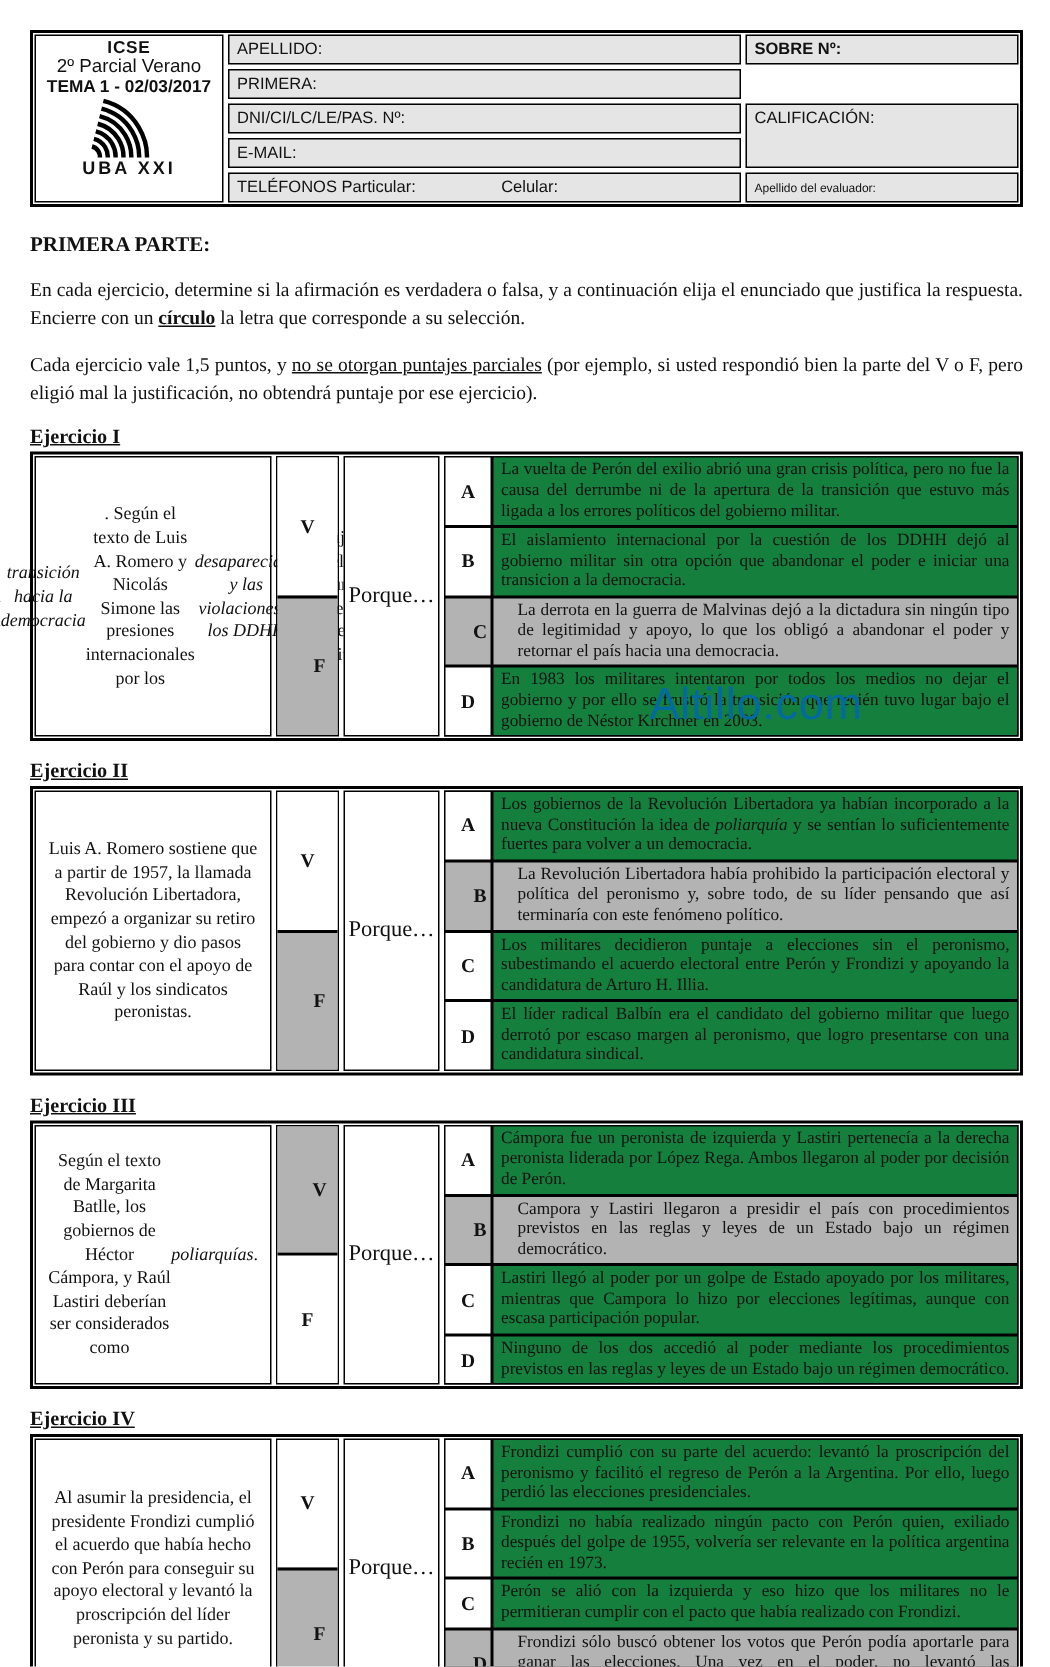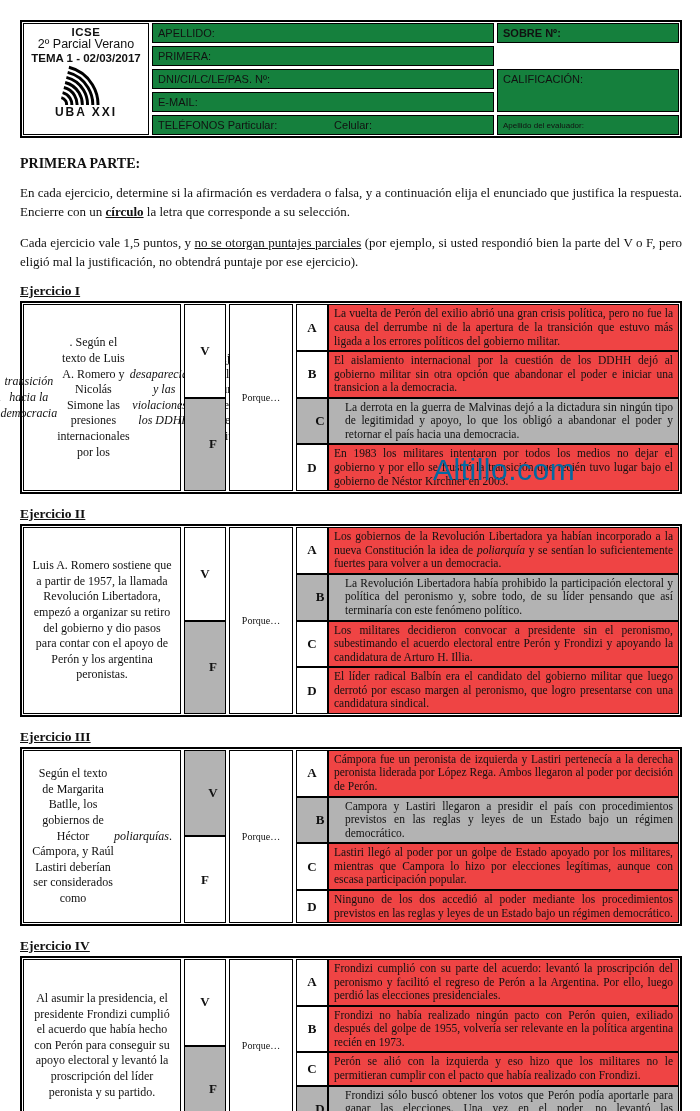--- a/index.html
+++ b/index.html
@@ -10,21 +10,21 @@
   .page{padding:20px 18px 0 20px;}
 
   
   .hdr{
     border:2.5px solid #000;display:grid;
     grid-template-columns:126px 1fr 182px;
     grid-template-rows:repeat(5,20px);
     gap:3px;padding:1px;
     font-family:"Liberation Sans", sans-serif;font-size:11px;
   }
-  .hcell{border:1.5px solid #000;background:#15803d;display:flex;align-items:center;padding:0 5px;white-space:nowrap;overflow:hidden;}
+  .hcell{border:1.5px solid #000;background:#e5e5e5;display:flex;align-items:center;padding:0 5px;white-space:nowrap;overflow:hidden;}
   .hdr-left{
     grid-row:1/6;border:1.5px solid #000;display:flex;flex-direction:column;
     align-items:center;justify-content:flex-start;padding:2px 2px;text-align:center;
   }
   .hdr-left .course{font-weight:bold;font-size:11.5px;letter-spacing:.5px;}
   .hdr-left .examname{font-size:12.5px;line-height:1.1;text-align:center;}
   .hdr-left .tema{font-weight:bold;font-size:11.5px;}
   .hdr-left svg{margin-top:1px;}
   .hdr-left .logotext{font-weight:bold;font-size:12px;letter-spacing:2px;margin-top:0px;}
   .cal{grid-row:3/5;align-items:flex-start;padding-top:3px;}
@@ -45,27 +45,27 @@
     border:2.5px solid #000;padding:1px;display:flex;gap:3px;align-items:stretch;
   }
   .box{border:1.5px solid #000;background:#fff;}
   .stmt{
     width:140px;flex:none;display:flex;align-items:center;justify-content:center;
     text-align:center;padding:4px 8px;font-size:12px;line-height:1.3;
   }
   .vfbox{width:40px;flex:none;border:1.5px solid #000;display:flex;flex-direction:column;}
   .vf-cell{flex:1;display:flex;align-items:center;justify-content:center;font-weight:bold;font-size:13px;background:#fff;}
   .fcell{border-top:2px solid #000;}
-  .porque{width:62px;flex:none;display:flex;align-items:center;justify-content:center;font-size:10px;}
+  .porque{width:62px;flex:none;display:flex;align-items:center;justify-content:center;font-size:15px;}
   .answers{
     flex:1;display:grid;grid-template-columns:30px 1fr;gap:2px;background:#000;
     border:1.5px solid #000;
   }
   .opt-letter{background:#fff;display:flex;align-items:center;justify-content:center;font-weight:bold;font-size:13px;}
-  .opt-text{background:#ef4444;font-size:11.5px;line-height:1.18;text-align:justify;padding:2px 5px;}
+  .opt-text{background:#15803d;font-size:11.5px;line-height:1.18;text-align:justify;padding:2px 5px;}
   .shaded{background:#b3b3b3;padding-left:16px;}
 
   
   .watermark{
     position:absolute;left:433px;top:453px;
     font-family:Liberation Sans, sans-serif;font-size:30px;color:#0369a1;letter-spacing:.5px;
   }
 </style>
 </head>
 <body>
@@ -134,34 +134,34 @@
             <div class="opt-text shaded"><span>La derrota en la guerra de Malvinas dejó a la dictadura sin ningún tipo de legitimidad y apoyo, lo que los obligó a abandonar el poder y retornar el país hacia una democracia.</span></div>
             <div class="opt-letter">D</div>
             <div class="opt-text"><span>En 1983 los militares intentaron por todos los medios no dejar el gobierno y por ello se frustró la transición que recién tuvo lugar bajo el gobierno de Néstor Kirchner en 2003.</span></div>
           </div>
         </div>
       </div>
       <div class="ex-block">
         <div class="ex-title">Ejercicio II</div>
         <div class="ex-table">
           <div class="box stmt">
-            <span>Luis A. Romero sostiene que a partir de 1957, la llamada Revolución Libertadora, empezó a organizar su retiro del gobierno y dio pasos para contar con el apoyo de Perón y los argentina peronistas.</span>
+            <span>Luis A. Romero sostiene que a partir de 1957, la llamada Revolución Libertadora, empezó a organizar su retiro del gobierno y dio pasos para contar con el apoyo de Raúl y los sindicatos peronistas.</span>
           </div>
           <div class="vfbox">
             <div class="vf-cell">V</div>
             <div class="vf-cell fcell shaded">F</div>
           </div>
           <div class="box porque">Porque…</div>
           <div class="answers">
             <div class="opt-letter">A</div>
             <div class="opt-text"><span>Los gobiernos de la Revolución Libertadora ya habían incorporado a la nueva Constitución la idea de </span><span class="it">poliarquía</span><span> y se sentían lo suficientemente fuertes para volver a un democracia.</span></div>
             <div class="opt-letter shaded">B</div>
             <div class="opt-text shaded"><span>La Revolución Libertadora había prohibido la participación electoral y política del peronismo y, sobre todo, de su líder pensando que así terminaría con este fenómeno político.</span></div>
             <div class="opt-letter">C</div>
-            <div class="opt-text"><span>Los militares decidieron convocar a presidente sin el peronismo, subestimando el acuerdo electoral entre Perón y Frondizi y apoyando la candidatura de Arturo H. Illia.</span></div>
+            <div class="opt-text"><span>Los militares decidieron puntaje a elecciones sin el peronismo, subestimando el acuerdo electoral entre Perón y Frondizi y apoyando la candidatura de Arturo H. Illia.</span></div>
             <div class="opt-letter">D</div>
             <div class="opt-text"><span>El líder radical Balbín era el candidato del gobierno militar que luego derrotó por escaso margen al peronismo, que logro presentarse con una candidatura sindical.</span></div>
           </div>
         </div>
       </div>
       <div class="ex-block">
         <div class="ex-title">Ejercicio III</div>
         <div class="ex-table">
           <div class="box stmt">
             <span>Según el texto de Margarita Batlle, los gobiernos de Héctor Cámpora, y Raúl Lastiri deberían ser considerados como </span>

